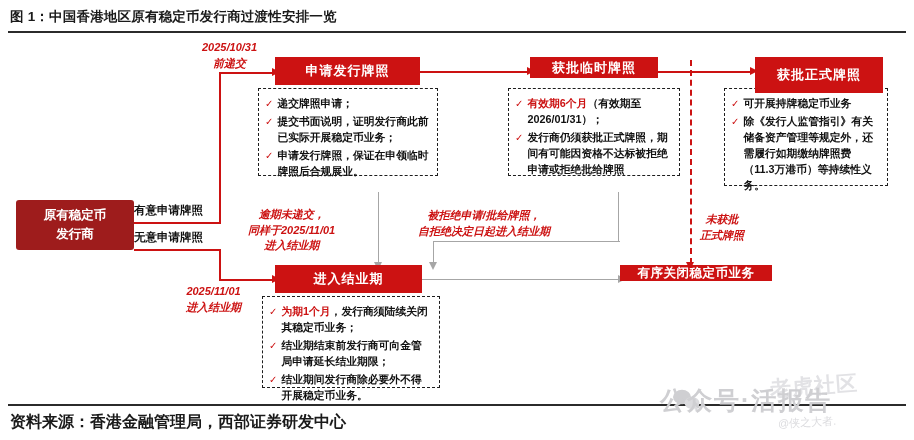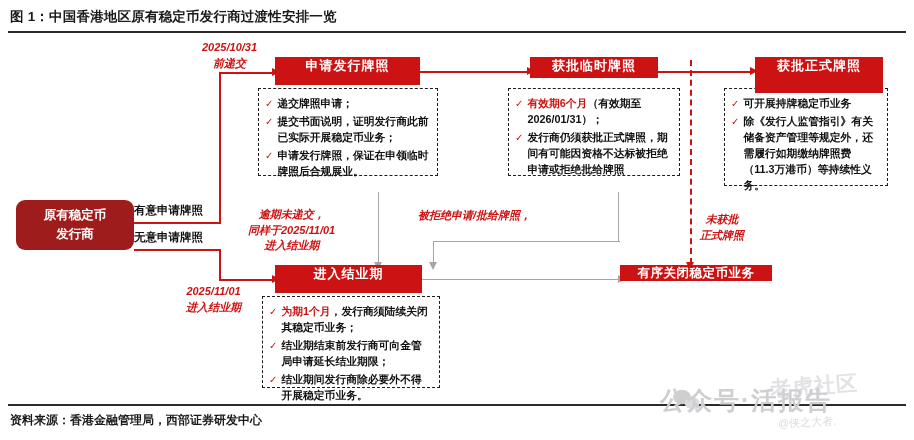--- a/index.html
+++ b/index.html
@@ -22,38 +22,38 @@
   .title-rule {
     position:absolute; left:8px; top:31px; width:898px; height:2px;
     background:#2b2b2b;
   }
   .footer-rule {
     position:absolute; left:8px; top:404px; width:898px; height:1.5px;
     background:#2b2b2b;
   }
   .src-note {
     position:absolute; left:10px; top:412px;
-    font-size:12px; color:#1a1a1a; font-weight:bold; white-space:nowrap;
+    font-size:16px; color:#1a1a1a; font-weight:bold; white-space:nowrap;
   }
 
   
   .hdr-box {
     position:absolute;
     background:#cc1212;
     color:#ffffff;
     font-size:13px; font-weight:bold;
-    display:flex; justify-content:center;
+    display:flex; align-items:center; justify-content:center;
     letter-spacing:1px;
     z-index:6;
   }
   .origin-box {
     position:absolute;
     background:#9e1c1c;
     color:#ffffff;
-    border-radius:9px;
+    border-radius:3px;
     font-size:12.5px; font-weight:bold;
     display:flex; align-items:center; justify-content:center;
     text-align:center; line-height:1.5;
     z-index:6;
   }
   .close-box {
     position:absolute;
     background:#cc1212;
     color:#ffffff;
     font-size:12.5px; font-weight:bold;
@@ -264,20 +264,21 @@
   </div>
 
   <div class="anno ctr" style="left:248px; top:207px;">
     <span class="ital">逾期未递交，</span>
     <span class="ital">同样于2025/11/01</span>
     <span class="ital">进入结业期</span>
   </div>
 
   <div class="anno ctr" style="left:418px; top:208px;">
     <span class="ital">被拒绝申请/批给牌照，</span>
+    <span class="ital">自拒绝决定日起进入结业期</span>
   </div>
 
   <div class="anno ctr" style="left:700px; top:212px;">
     <span class="ital">未获批</span>
     <span class="ital">正式牌照</span>
   </div>
 
   <div class="wm wm-tiger">老虎社区</div>
   <div class="wm wm-wechat">
     <svg width="30" height="24" viewBox="0 0 30 24">

